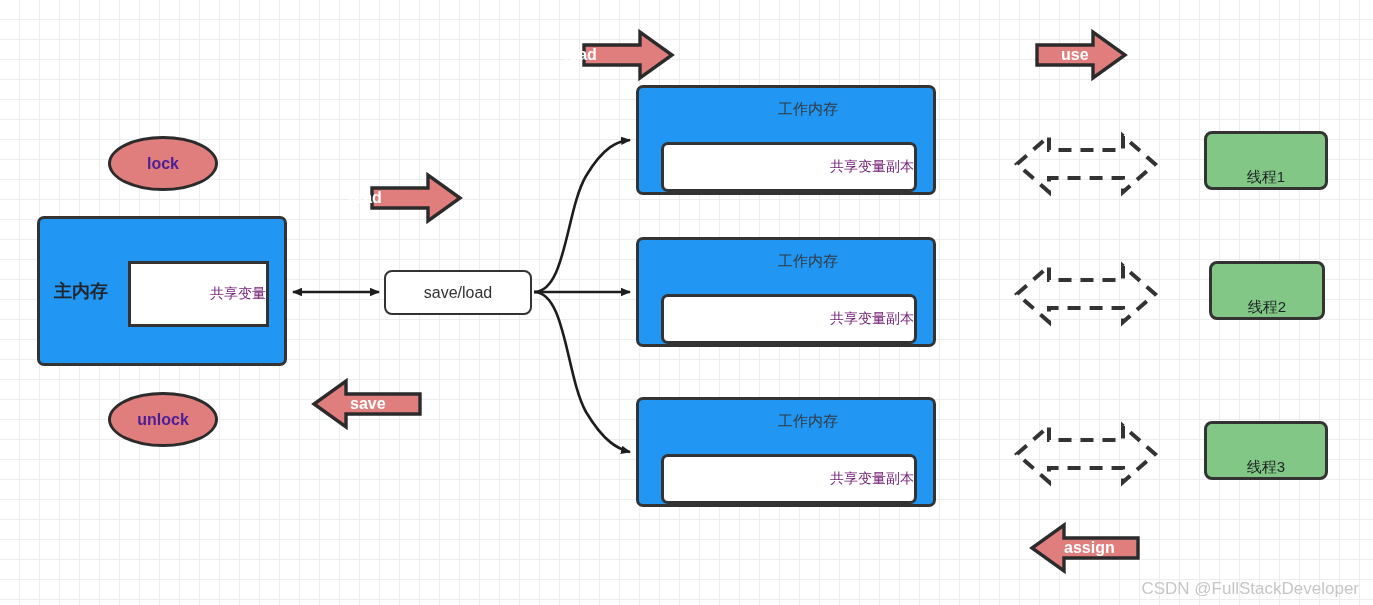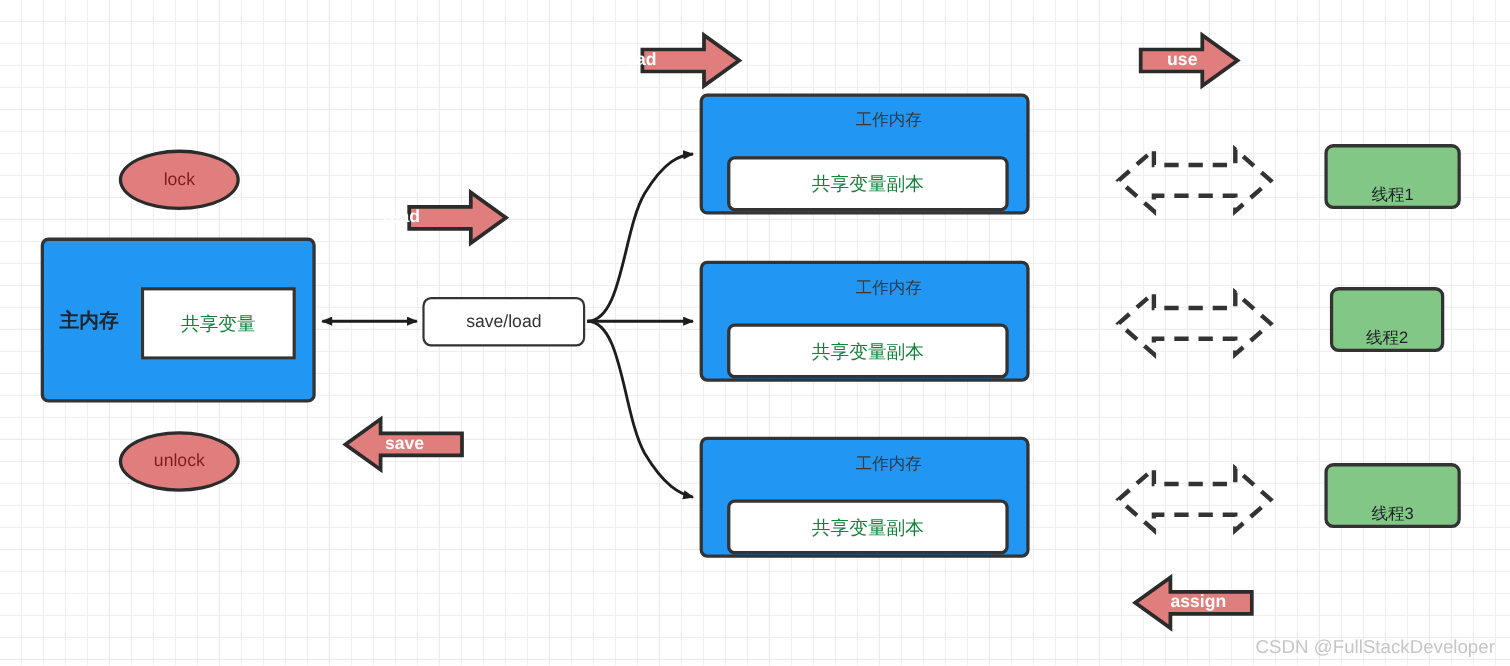--- a/index.html
+++ b/index.html
@@ -49,23 +49,23 @@
     font-weight: bold;
     color: #20252b;
     white-space: nowrap;
   }
   .inner-white {
     position: absolute;
     background: #ffffff;
     border: 3px solid #333333;
     display: flex;
     align-items: center;
-    justify-content: center;
-    font-size: 17px;
-    color: #15803d;
+    justify-content: flex-end;
+    font-size: 14px;
+    color: #701a75;
     white-space: nowrap;
   }
   .wm-title {
     position: absolute;
     top: 12px;
     left: 0;
     right: 0;
     text-align: center;
     font-size: 15px;
     color: #33393f;
@@ -89,23 +89,23 @@
     border-radius: 8px;
     font-size: 15px;
     color: #1d2226;
     align-items: flex-end;
   }
   
   .ellipse {
     background: #e07e7e;
     border: 3px solid #2b2b2b;
     border-radius: 50%;
-    color: #7f1d1d;
+    color: #4c1d95;
     font-size: 16px;
-    font-weight: normal;
+    font-weight: bold;
   }
   
   .block-arrow {
     position: absolute;
   }
   .block-arrow svg { display: block; overflow: visible; }
   .block-arrow-label {
     position: absolute;
     color: #ffffff;
     font-size: 16px;
@@ -206,21 +206,21 @@
   </div>
   <div class="block-arrow" style="left:1013px; top:418px;">
     <svg width="146" height="72" viewBox="0 0 146 72">
       <path d="M4,36 L36,8 L36,22 L110,22 L110,8 L142,36 L110,64 L110,50 L36,50 L36,64 Z" fill="none" stroke="#333333" stroke-width="4" stroke-dasharray="13,9" stroke-linejoin="miter"></path>
     </svg>
   </div>
 
   <div class="node thread-box" style="left:1204px; top:131px; width:124px; height:59px;">
     <span>线程1</span>
   </div>
-  <div class="node thread-box" style="left:1209px; top:261px; width:104px; height:59px;">
+  <div class="node thread-box" style="left:1209px; top:261px; width:116px; height:59px;">
     <span>线程2</span>
   </div>
   <div class="node thread-box" style="left:1204px; top:421px; width:124px; height:59px;">
     <span>线程3</span>
   </div>
 
   <div class="block-arrow" style="left:330px; top:172px; width:92px; height:52px;padding-left:40px;">
     <svg width="92" height="52" viewBox="0 0 92 52">
       <path d="M2,16 L58,16 L58,3 L90,26 L58,49 L58,36 L2,36 Z" fill="#e07e7e" stroke="#2b2b2b" stroke-width="3.4" stroke-linejoin="miter"></path>
     </svg>

